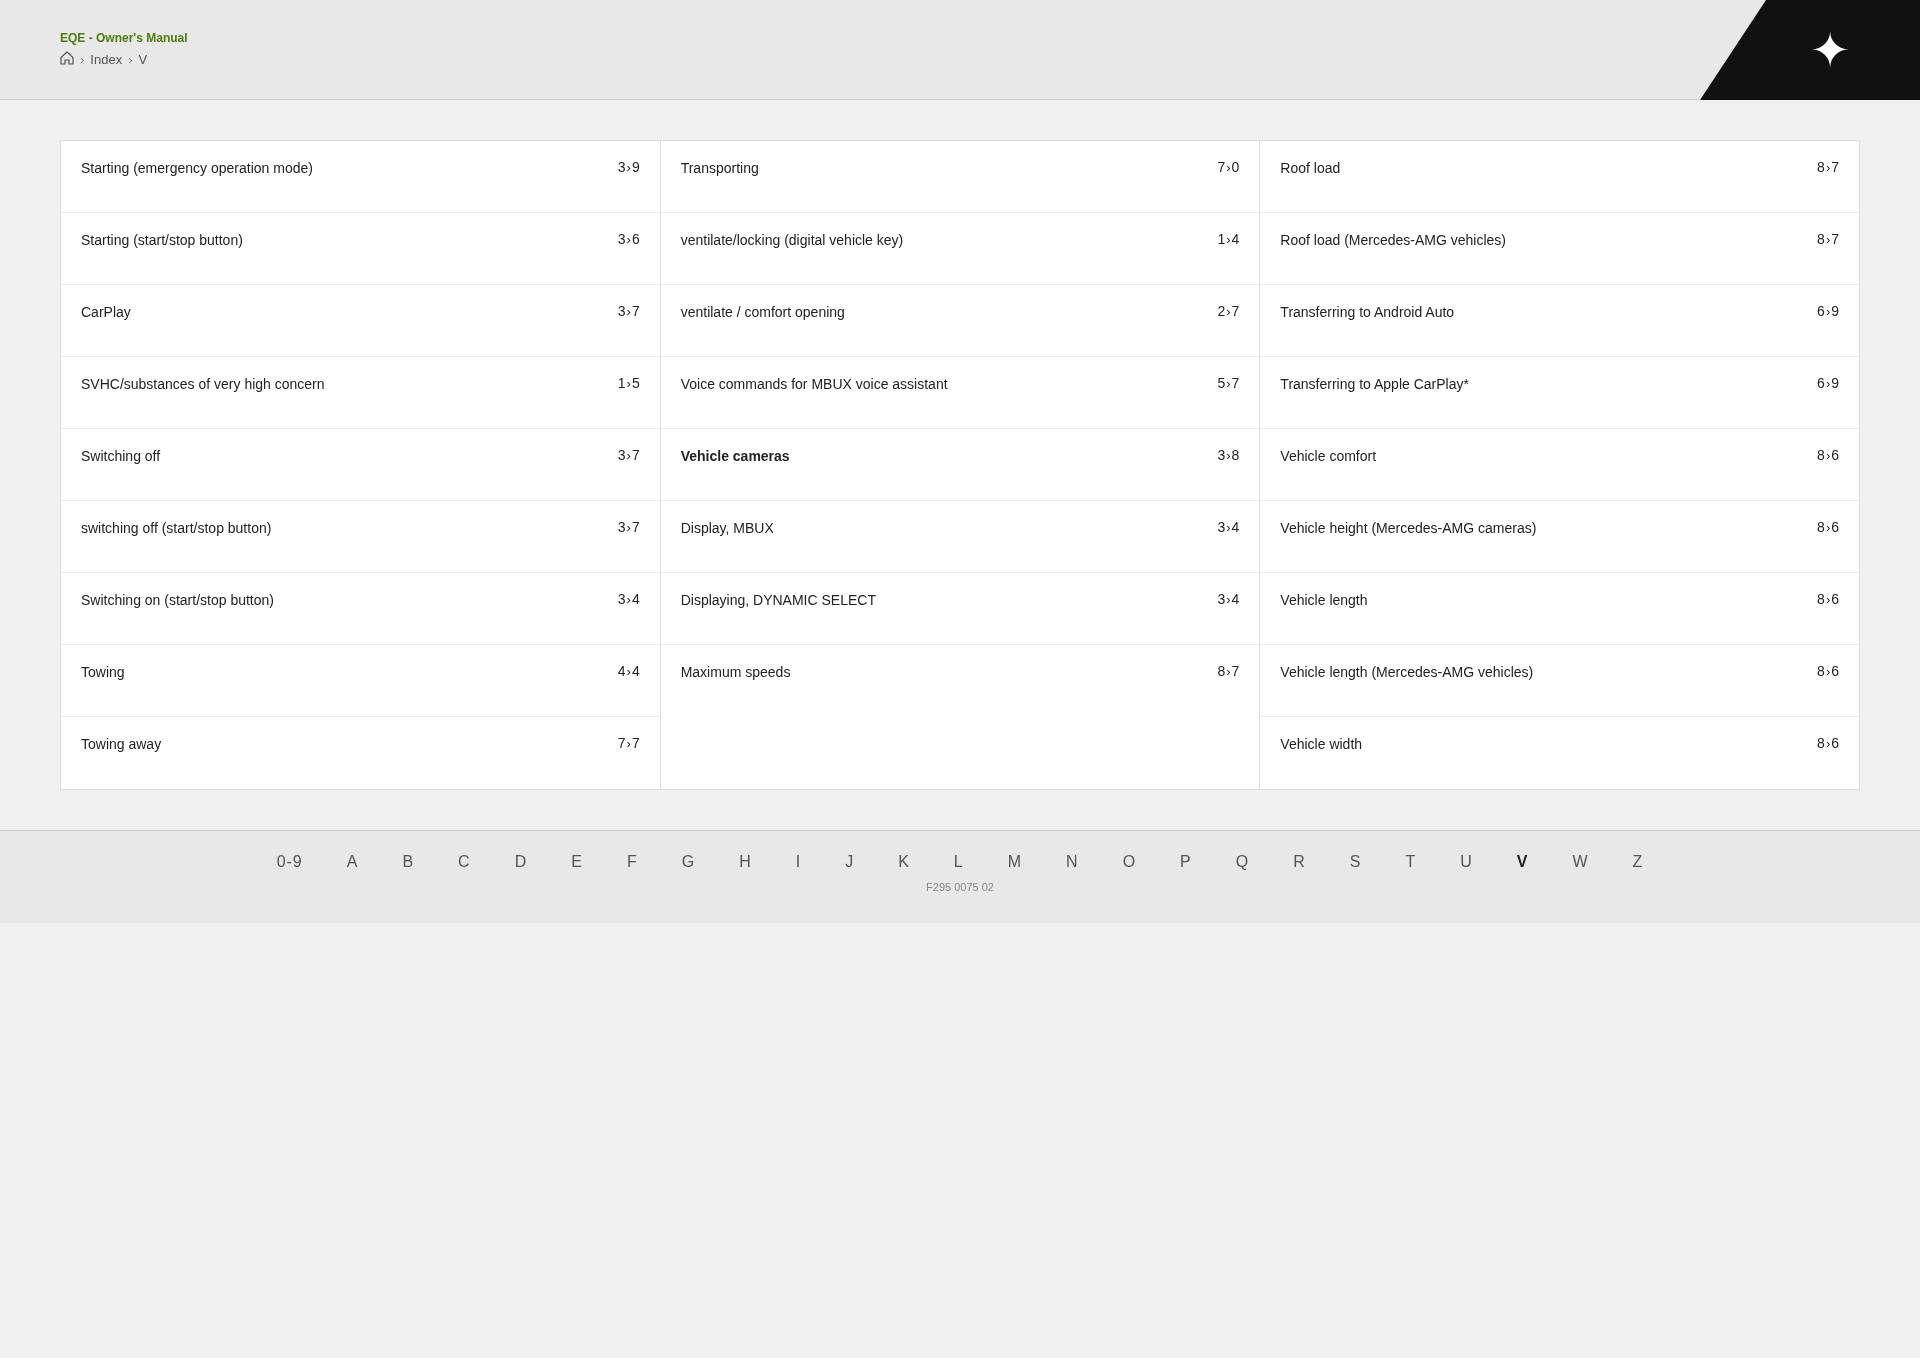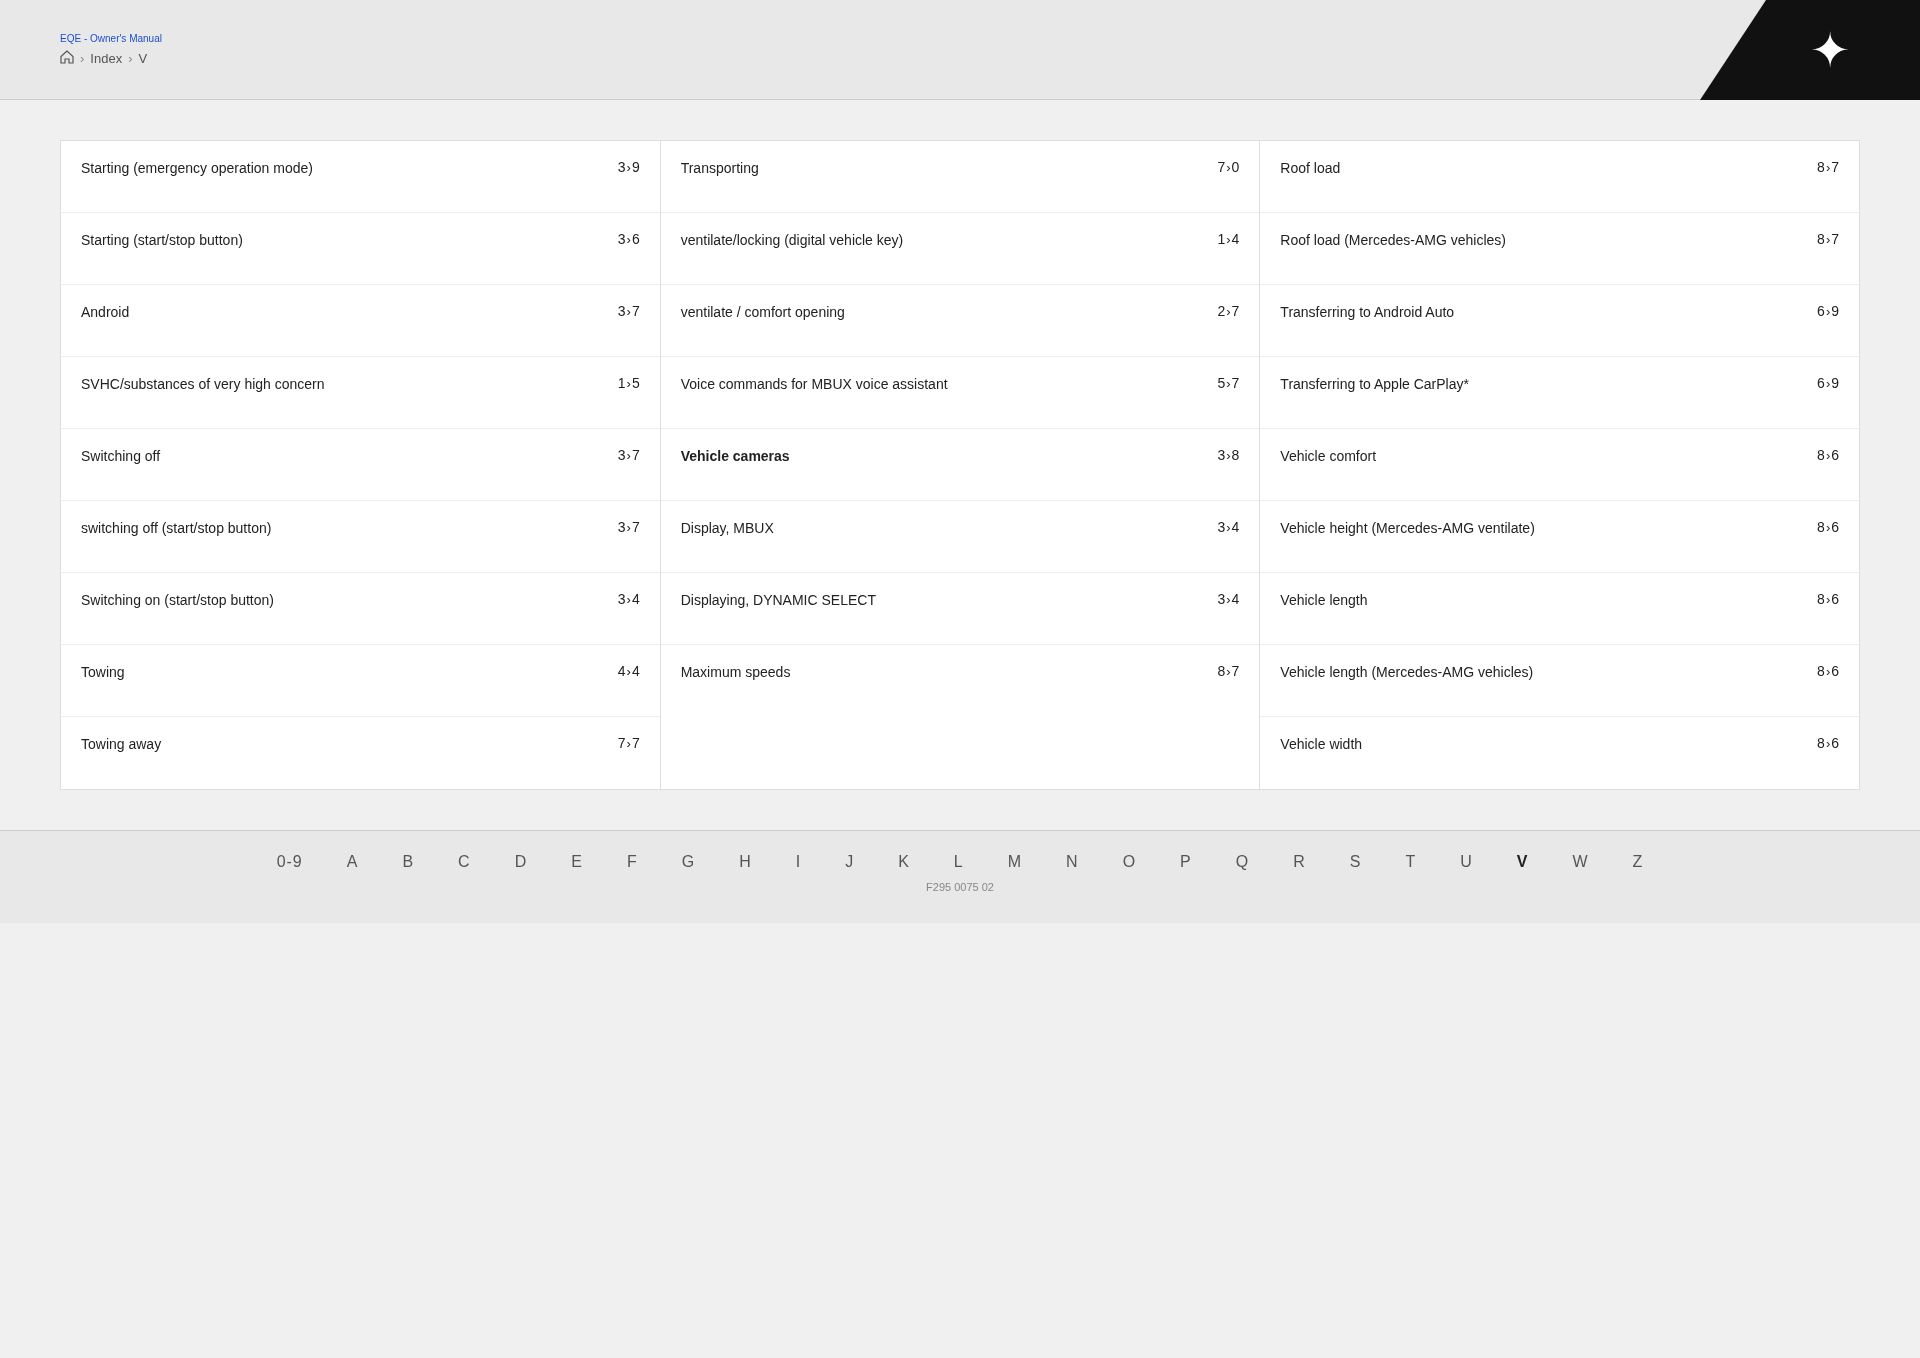--- a/index.html
+++ b/index.html
@@ -21,23 +21,23 @@
       padding: 0 60px;
       position: relative;
       border-bottom: 1px solid #ccc;
     }
     .header-left {
       display: flex;
       flex-direction: column;
       gap: 6px;
     }
     .header-title {
-      font-size: 10px;
-      font-weight: normal;
-      color: #1d4ed8;
+      font-size: 12px;
+      font-weight: bold;
+      color: #4d7c0f;
     }
     .breadcrumb {
       display: flex;
       align-items: center;
       gap: 6px;
       font-size: 13px;
       color: #555;
     }
     .breadcrumb-sep {
       color: #888;
@@ -170,21 +170,21 @@
     <div class="index-column" id="col1-container">
     <div class="index-row">
           <span class="index-row-label">Starting (emergency operation mode)</span>
           <span class="index-row-page">3<span style="font-size:13px;padding:0 1px">›</span>9</span>
         </div>
         <div class="index-row">
           <span class="index-row-label">Starting (start/stop button)</span>
           <span class="index-row-page">3<span style="font-size:13px;padding:0 1px">›</span>6</span>
         </div>
         <div class="index-row">
-          <span class="index-row-label">Android</span>
+          <span class="index-row-label">CarPlay</span>
           <span class="index-row-page">3<span style="font-size:13px;padding:0 1px">›</span>7</span>
         </div>
         <div class="index-row">
           <span class="index-row-label">SVHC/substances of very high concern</span>
           <span class="index-row-page">1<span style="font-size:13px;padding:0 1px">›</span>5</span>
         </div>
         <div class="index-row">
           <span class="index-row-label">Switching off</span>
           <span class="index-row-page">3<span style="font-size:13px;padding:0 1px">›</span>7</span>
         </div>
@@ -256,21 +256,21 @@
         </div>
         <div class="index-row">
           <span class="index-row-label">Transferring to Apple CarPlay*</span>
           <span class="index-row-page">6<span style="font-size:13px;padding:0 1px">›</span>9</span>
         </div>
         <div class="index-row">
           <span class="index-row-label">Vehicle comfort</span>
           <span class="index-row-page">8<span style="font-size:13px;padding:0 1px">›</span>6</span>
         </div>
         <div class="index-row">
-          <span class="index-row-label">Vehicle height (Mercedes-AMG ventilate)</span>
+          <span class="index-row-label">Vehicle height (Mercedes-AMG cameras)</span>
           <span class="index-row-page">8<span style="font-size:13px;padding:0 1px">›</span>6</span>
         </div>
         <div class="index-row">
           <span class="index-row-label">Vehicle length</span>
           <span class="index-row-page">8<span style="font-size:13px;padding:0 1px">›</span>6</span>
         </div>
         <div class="index-row">
           <span class="index-row-label">Vehicle length (Mercedes-AMG vehicles)</span>
           <span class="index-row-page">8<span style="font-size:13px;padding:0 1px">›</span>6</span>
         </div>

